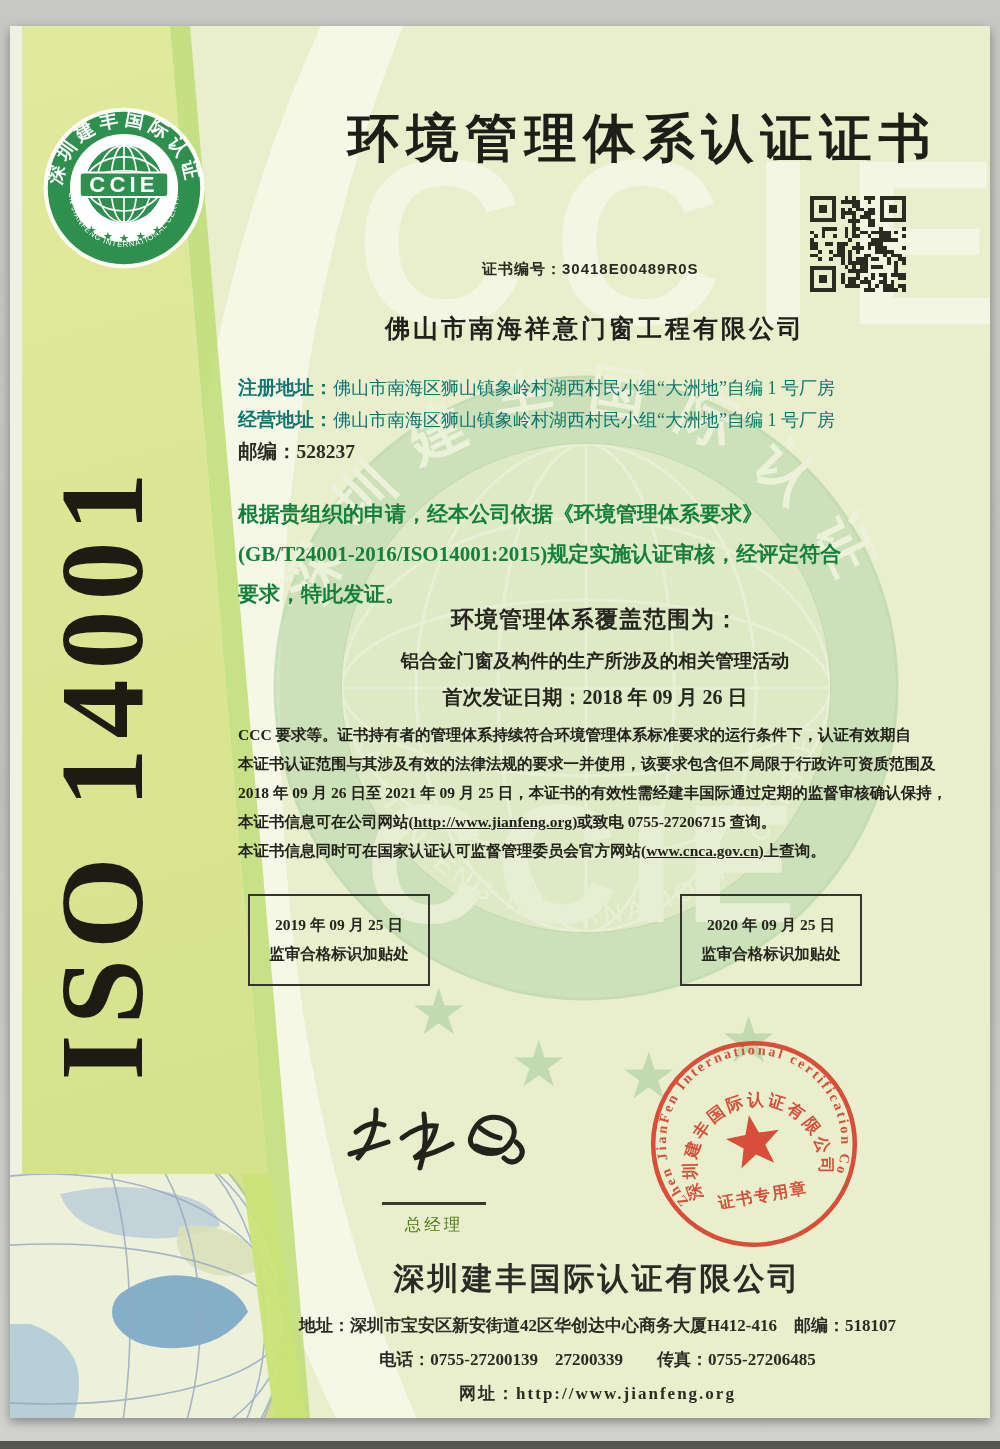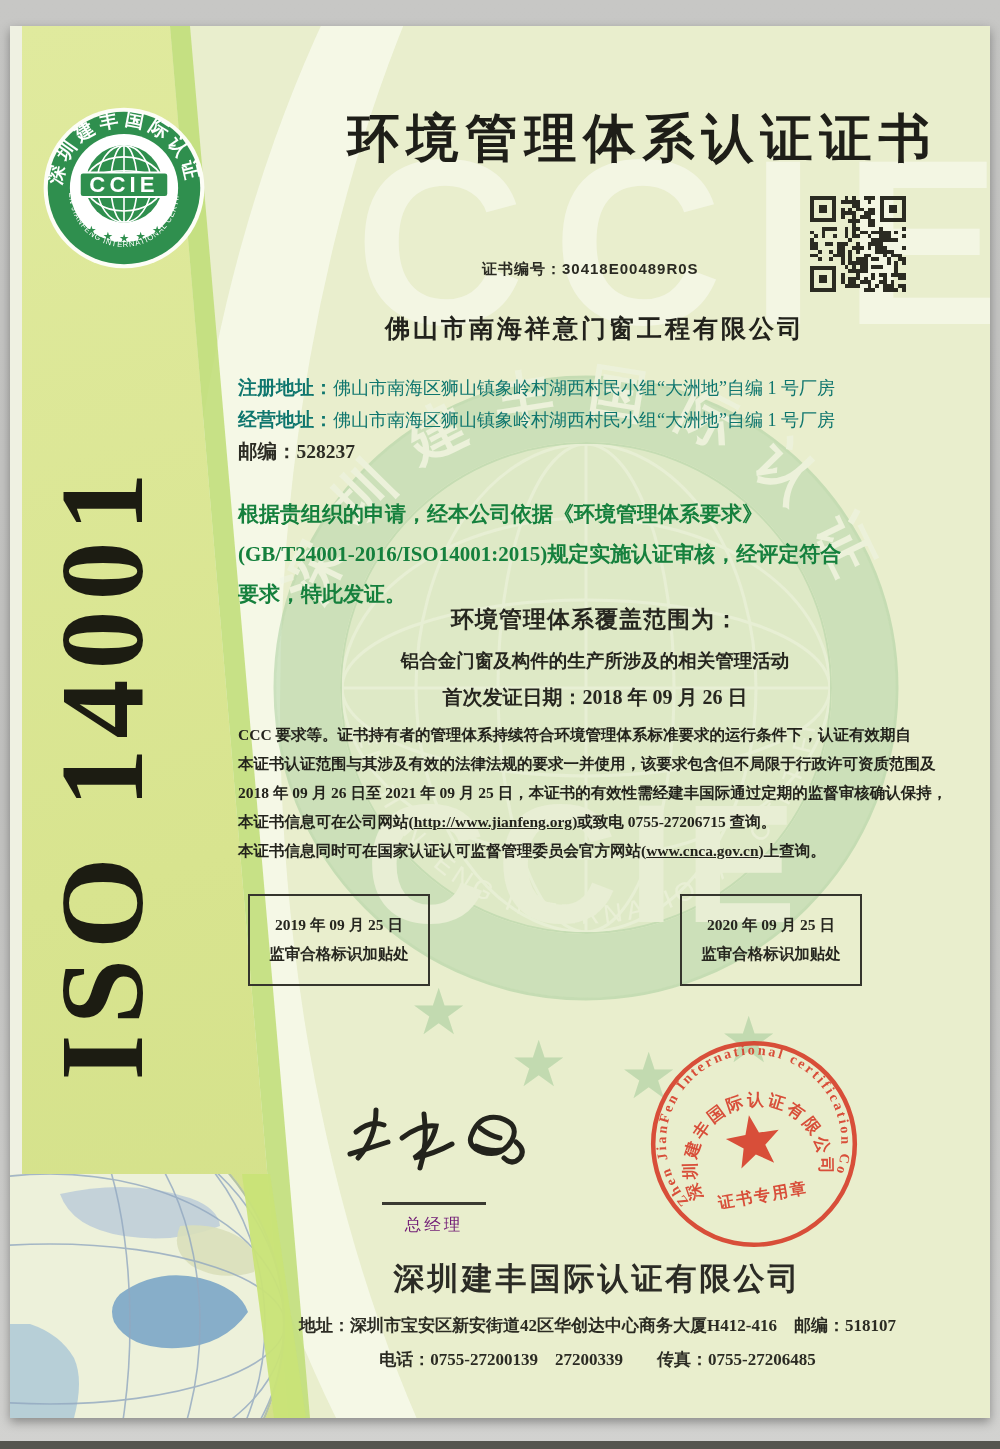--- a/index.html
+++ b/index.html
@@ -55,21 +55,21 @@
   .scope-heading{left:230px;top:578px;width:710px;text-align:center;font-size:23px;font-weight:bold;letter-spacing:1px;}
   .scope-text{left:230px;top:622px;width:710px;text-align:center;font-size:18.5px;font-weight:600;}
   .first-issue{left:230px;top:658px;width:710px;text-align:center;font-size:20px;font-weight:bold;}
   .fine-print{left:228px;top:694px;width:740px;font-size:15.5px;font-weight:600;line-height:29px;color:#23231c;}
   .fine-print .url{text-decoration:underline;font-weight:bold;}
   .sticker{top:868px;width:178px;height:88px;border:2px solid #35352d;display:flex;flex-direction:column;
     justify-content:center;align-items:center;gap:8px;font-size:15.5px;font-weight:bold;color:#26261f;}
   .sticker-1{left:238px;} .sticker-2{left:670px;}
   .signature-svg{left:322px;top:1072px;width:230px;height:112px;}
   .sig-line{left:372px;top:1176px;width:104px;height:3px;background:#3a3a31;}
-  .signer-title{left:360px;top:1188px;width:128px;text-align:center;font-size:16.5px;letter-spacing:3px;color:#701a75;}
+  .signer-title{left:360px;top:1188px;width:128px;text-align:center;font-size:16.5px;letter-spacing:3px;color:#4d7c0f;}
   .seal-svg{left:618px;top:992px;width:252px;height:252px;z-index:3;opacity:.93;}
   .issuer{left:210px;top:1232px;width:755px;text-align:center;font-family:"Liberation Sans",sans-serif;
     font-size:31px;font-weight:bold;letter-spacing:3px;color:#2b2b25;}
   .footer-line{left:205px;width:765px;text-align:center;font-size:17px;font-weight:bold;color:#2b2b23;}
   .globe-svg{left:0;top:1148px;width:300px;height:244px;z-index:2;}
   .badge-svg{left:32px;top:80px;width:164px;height:164px;z-index:3;}
   
   .qr{display:grid;grid-template-columns:repeat(25,1fr);grid-template-rows:repeat(25,1fr);position:absolute;}
   .qr .c{background:#2b2b22;}
   .qr .finder{position:absolute;width:26px;height:26px;border:4px solid #2b2b22;box-sizing:border-box;background:transparent;}
@@ -874,20 +874,21 @@
         <text x="125" y="182" text-anchor="middle" font-family="Liberation Serif,serif" font-size="16" font-weight="bold" letter-spacing="2">证书专用章</text>
       </g>
     </svg>
 
     <div class="abs issuer nowrap">深圳建丰国际认证有限公司</div>
 
     <div class="abs footer-line nowrap" style="top:1288px;"><span>地址：</span><span>深圳市宝安区新安街道42区华创达中心商务大厦H412-416</span><span>　</span><span>邮编：</span><span>518107</span></div>
 
     <div class="abs footer-line nowrap" style="top:1322px;"><span>电话：</span><span>0755-27200139　27200339</span><span>　　</span><span>传真：</span><span>0755-27206485</span></div>
 
+    <div class="abs footer-line nowrap" style="top:1356px;letter-spacing:2px;"><span>网址：</span><span>http://www.jianfeng.org</span></div>
 
     <svg class="globe-svg abs" viewBox="0 0 300 244">
       <defs>
           <clipPath id="gClip">
             <circle cx="40" cy="150" r="235"></circle>
           </clipPath>
         </defs>
       <g clip-path="url(#gClip)">
         <circle cx="40" cy="150" r="235" fill="#edf1da"></circle>
         <path d="M50,20 q70,-16 130,4 q28,10 30,28 q-44,18 -96,10 q-52,-8 -64,-42 z" fill="#b9cbd8" opacity="0.8"></path>

